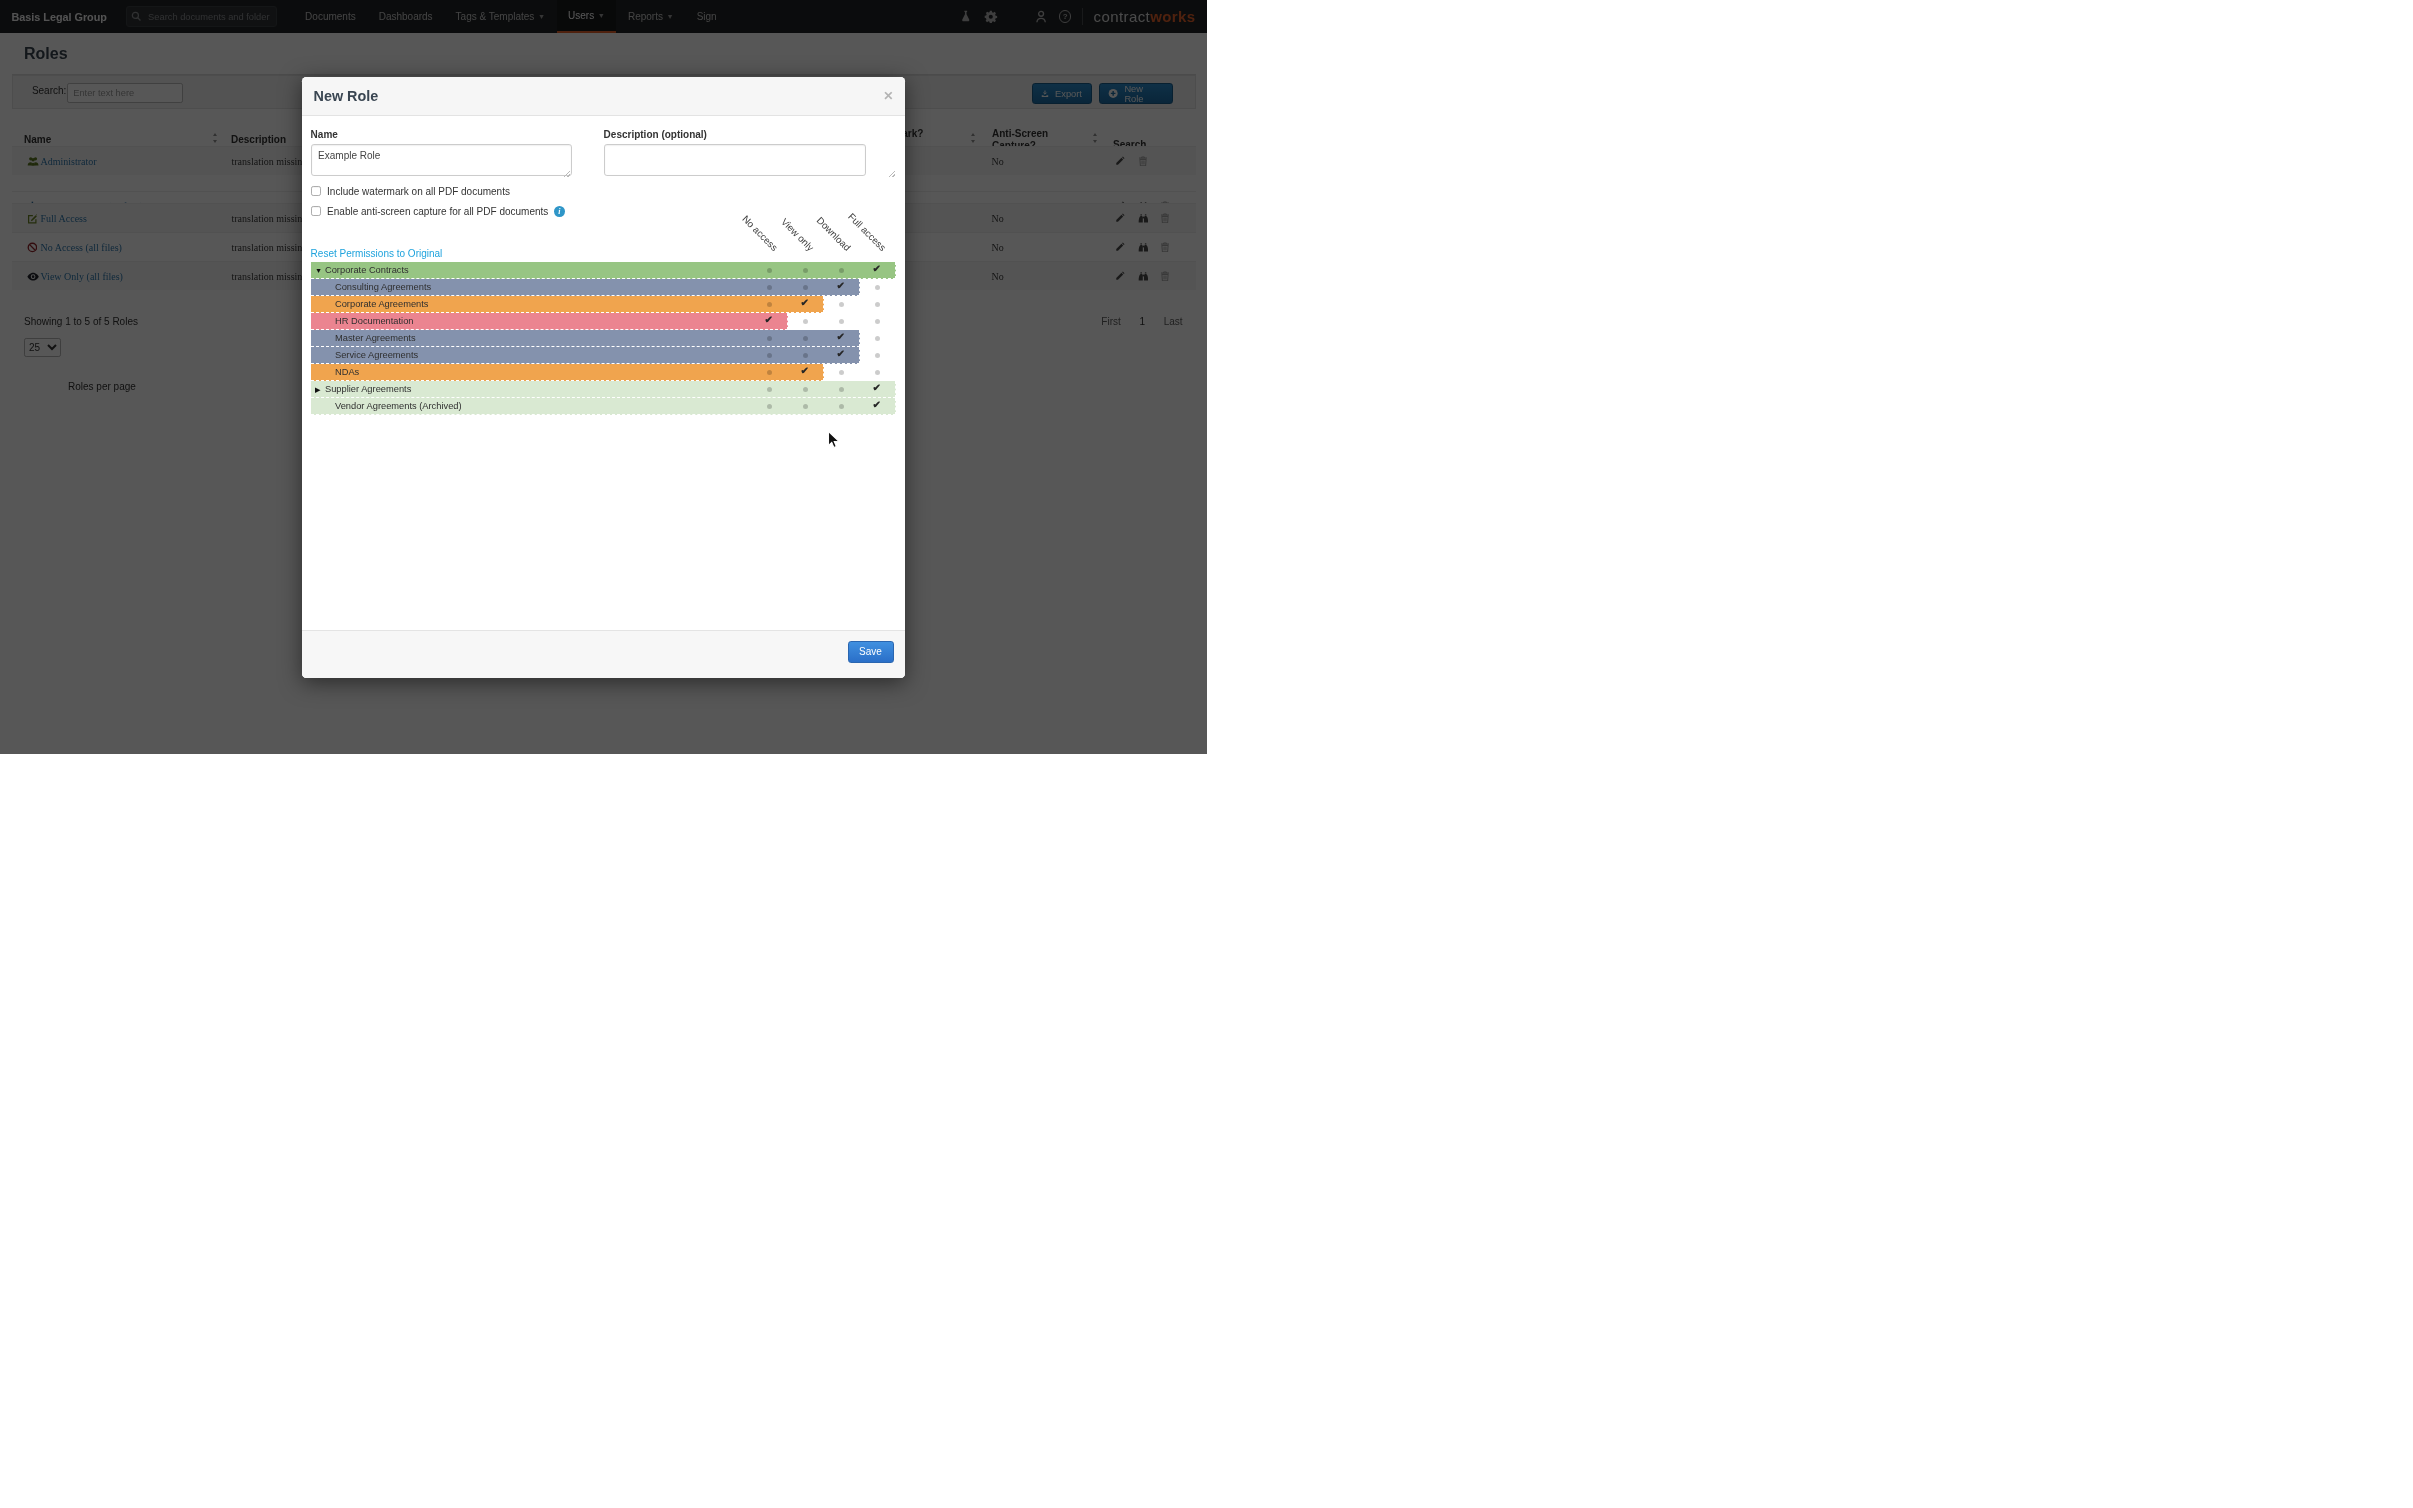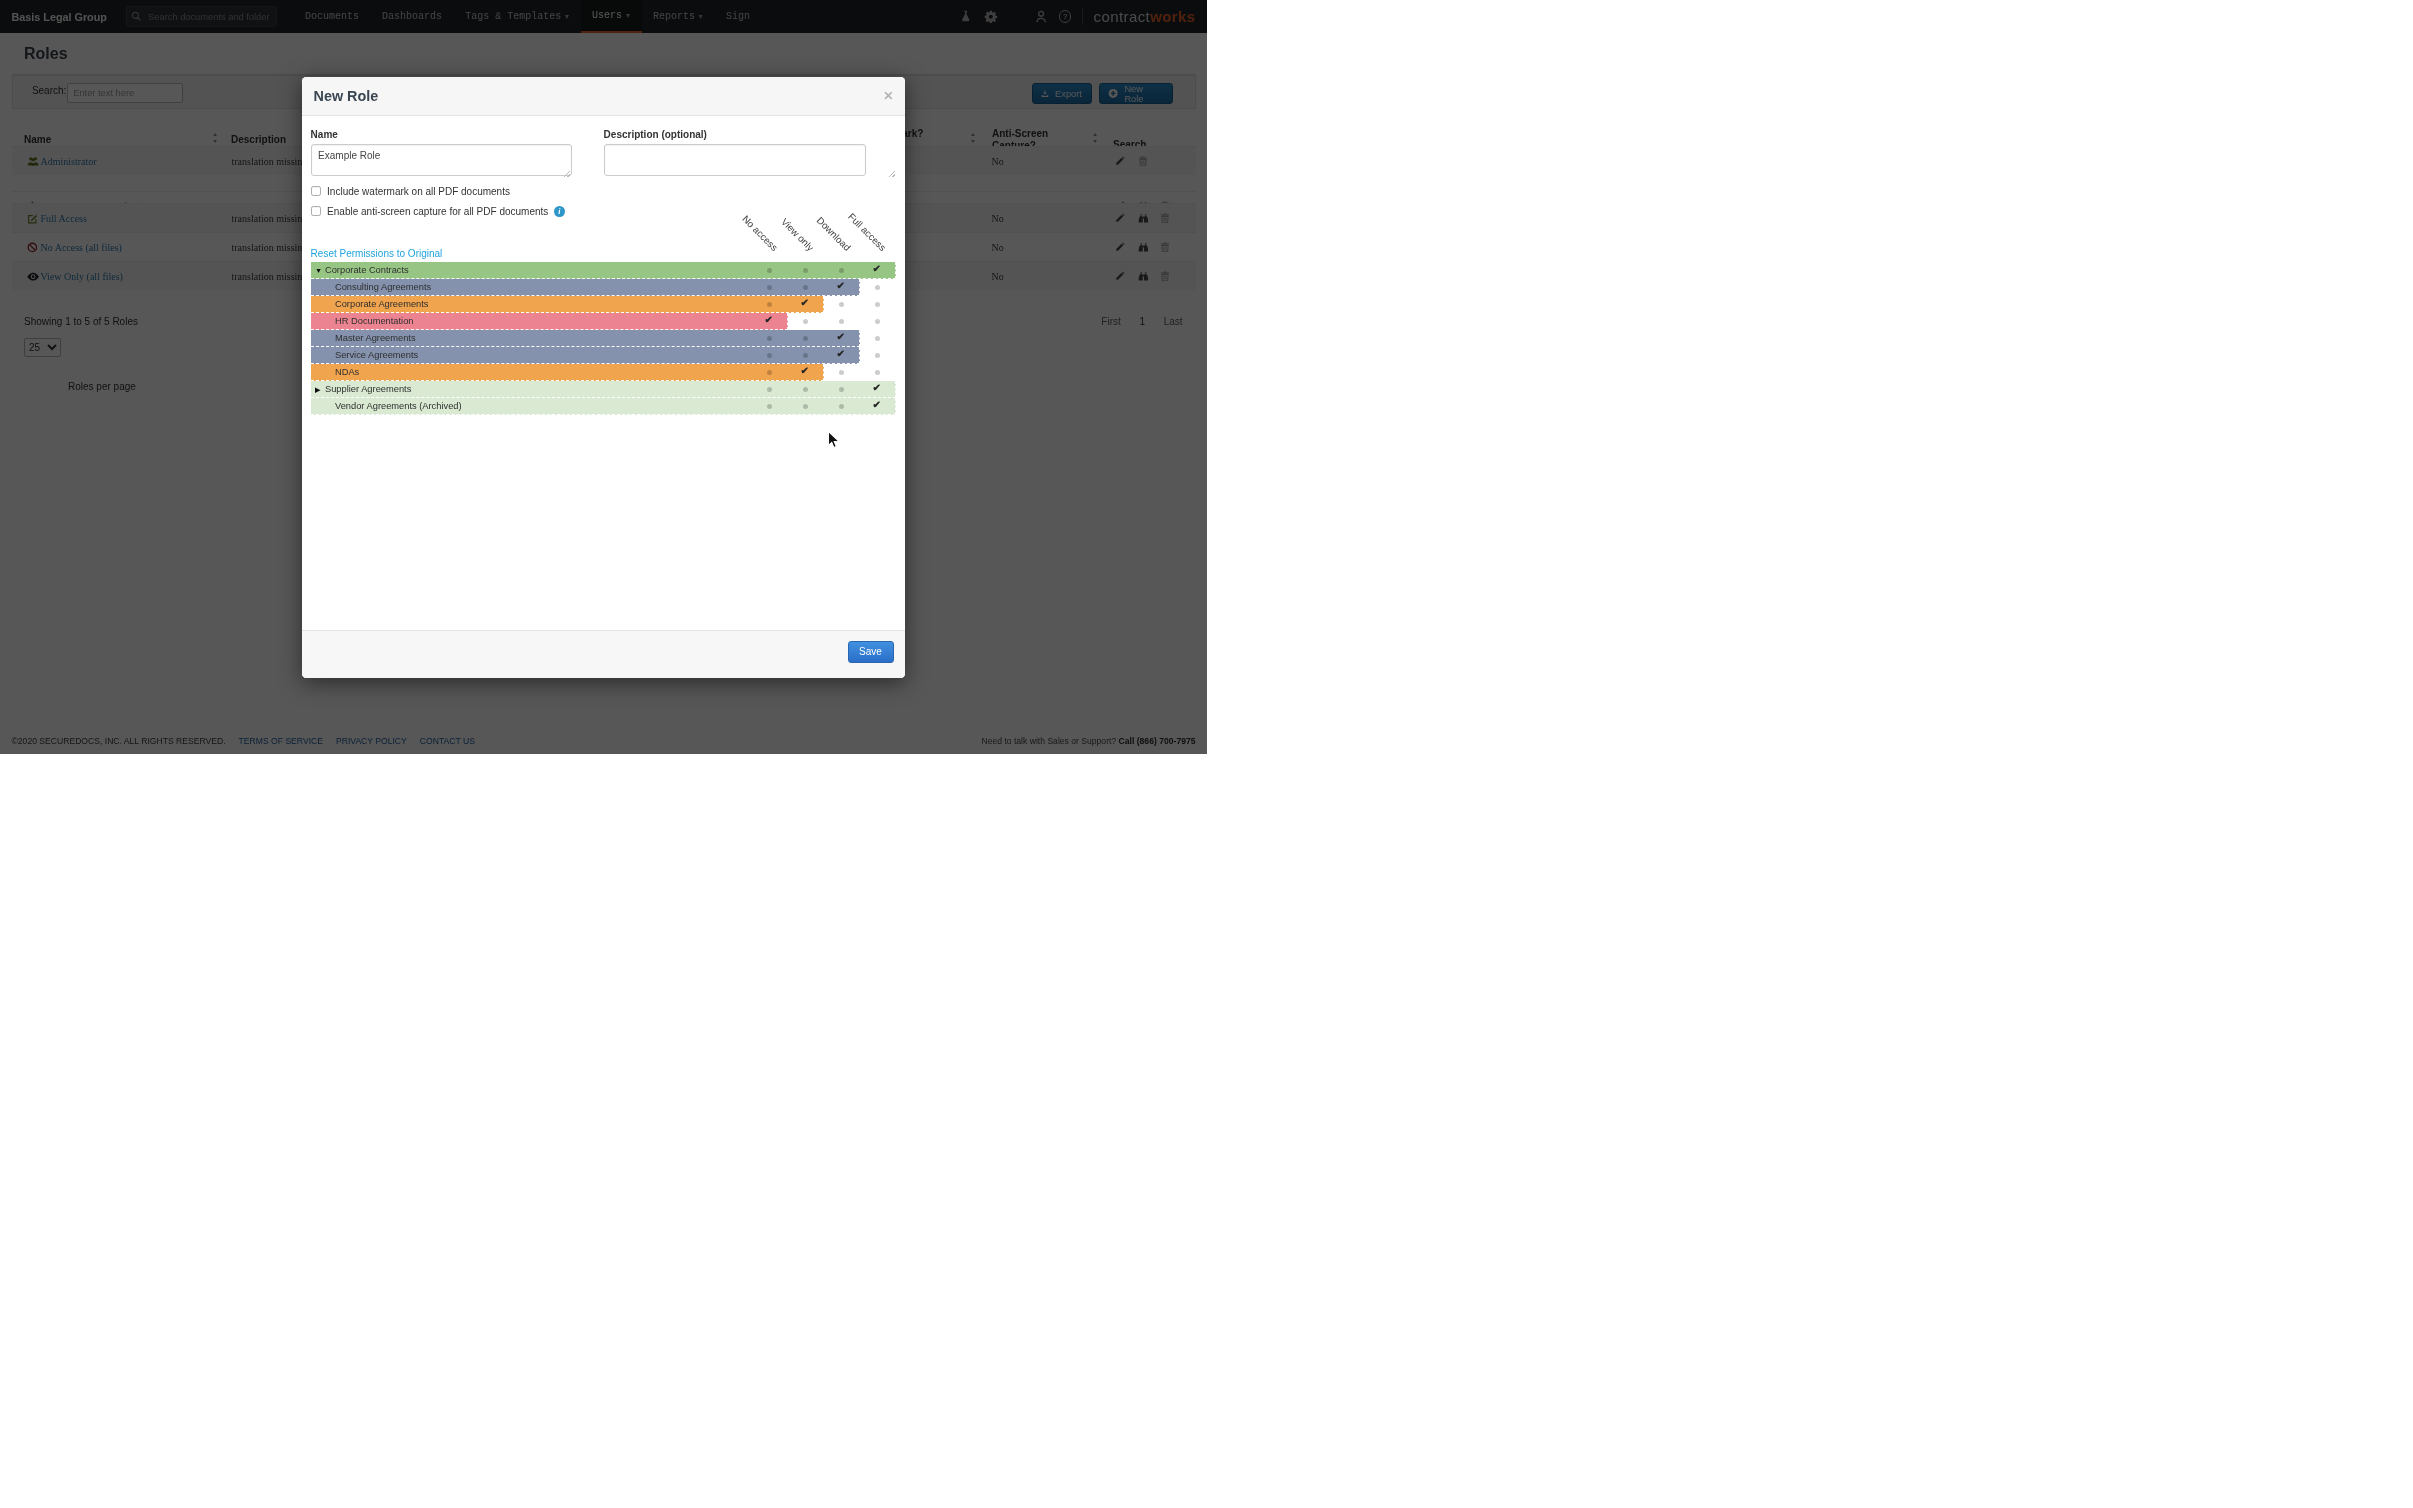--- a/index.html
+++ b/index.html
@@ -7,21 +7,21 @@
   body { font-family:"Liberation Sans", sans-serif; background:#fff; position:relative; overflow:hidden; }
 
   
   .navbar { position:absolute; left:0; top:0; width:1207px; height:33px; background:#222527; z-index:1; display:flex; align-items:center; }
   .brand { color:#f2f2f2; font-size:10.8px; font-weight:bold; margin-left:11.5px; white-space:nowrap; }
   .nav-search { position:relative; margin-left:18.7px; }
   .nav-search input { width:151px; height:21.5px; background:#313437; border:0.7px solid #3d4043; border-radius:2.9px; color:#cfcfcf; font-size:9.3px; padding:0 5.7px 0 21.5px; font-family:inherit; outline:none; }
   .nav-search input::placeholder { color:#8d9093; }
   .nav-search .mag { position:absolute; left:5.7px; top:5px; }
   .nav-links { display:flex; align-items:stretch; height:33px; margin-left:17px; }
-  .nav-item { color:#c6c6c6; font-size:10px; display:flex; align-items:center; padding:0 11.5px; cursor:pointer; white-space:nowrap; position:relative;font-family:Liberation Mono, monospace; }
+  .nav-item { color:#c6c6c6; font-size:10px; display:flex; align-items:center; padding:0 11.5px; cursor:pointer; white-space:nowrap; position:relative; }
   .nav-item .caret { font-size:7.2px; margin-left:3.6px; color:#9b9b9b; }
   .nav-item.active { background:#191b1d; color:#fff; border-bottom:2.2px solid #e8622a; }
   .nav-right { position:absolute; right:11.5px; top:0; height:33px; display:flex; align-items:center; gap:10.8px; }
   .nav-ico { width:14.4px; height:14.4px; display:flex; align-items:center; justify-content:center; color:#b5b5b5; cursor:pointer; }
   .grid-ico { display:grid; grid-template-columns:5.7px 5.7px; grid-template-rows:5.7px 5.7px; gap:1.4px; }
   .grid-ico span { background:#b5b5b5; border-radius:0.7px; }
   .help-ico { width:12.2px; height:12.2px; border:1.4px solid #b5b5b5; border-radius:50%; color:#b5b5b5; font-size:8px; font-weight:bold; display:flex; align-items:center; justify-content:center; }
   .nav-divider { width:0.7px; height:17px; background:#4a4d50; }
   .logo { font-size:15px; letter-spacing:0.4px; }
   .logo .lg { color:#dadada; }
@@ -355,29 +355,20 @@
 
   <div class="summary">Showing 1 to 5 of 5 Roles</div>
   <select class="perpage-select" id="perpage"><option>25</option></select>
   <div class="perpage-label">Roles per page</div>
   <div class="pagination">
     <span class="pg">First</span>
     <span class="pg cur">1</span>
     <span class="pg">Last</span>
   </div>
 
-  <div class="footer">
-    <div class="foot-left">
-      <span>©2020 SECUREDOCS, INC. ALL RIGHTS RESERVED.</span>
-      <span class="flink">TERMS OF SERVICE</span>
-      <span class="flink">PRIVACY POLICY</span>
-      <span class="flink">CONTACT US</span>
-    </div>
-    <div class="foot-right"><span>Need to talk with Sales or Support? </span><b>Call (866) 700-7975</b></div>
-  </div>
 </div>
 
 <div class="backdrop"></div>
 
 <div class="modal">
   <div class="modal-header">
     <div class="modal-title">New Role</div>
     <div class="modal-close">✕</div>
   </div>
   <div class="modal-body">

